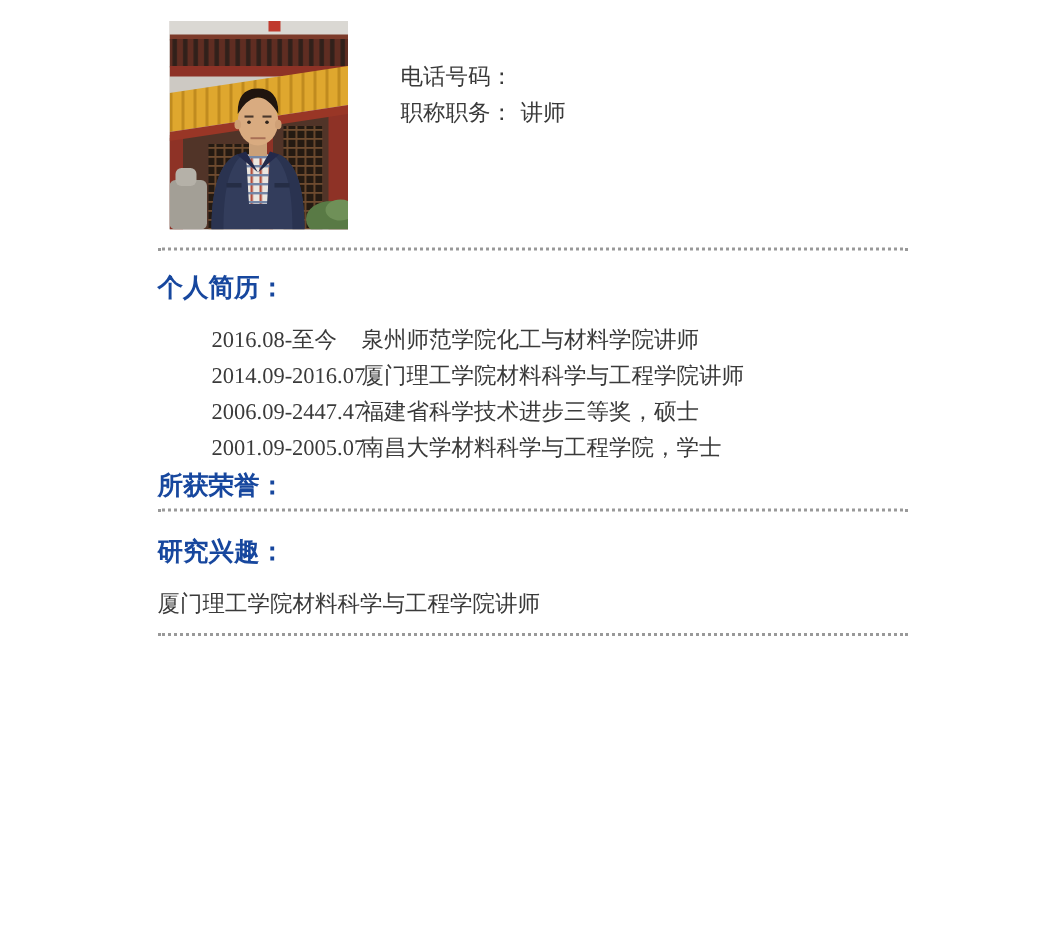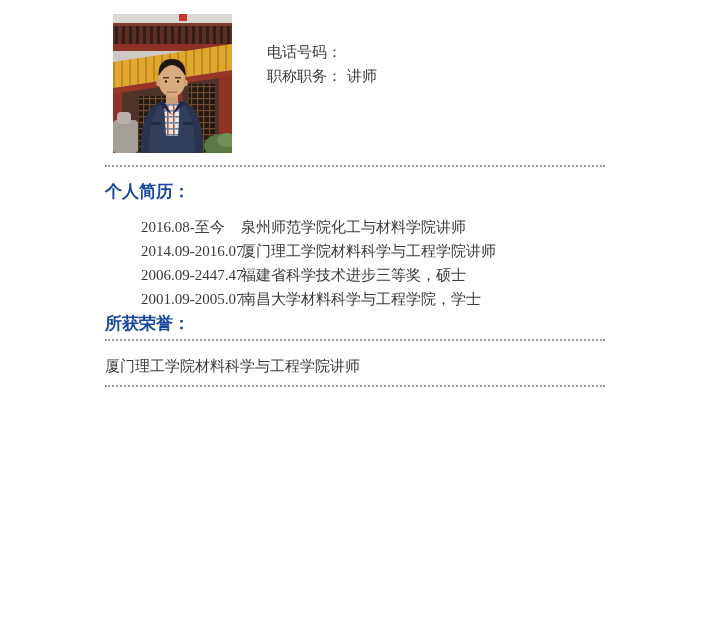--- a/index.html
+++ b/index.html
@@ -193,19 +193,20 @@
       </div>
       <div class="resume-row">
         <span class="period">2001.09-2005.07</span><span class="detail">南昌大学材料科学与工程学院，学士</span>
       </div>
     </div>
 
     <div class="section-title t-honors">所获荣誉：</div>
 
     <div class="divider d2"></div>
 
+    <div class="section-title t-interests">研究兴趣：</div>
     <div class="plain-item">厦门理工学院材料科学与工程学院讲师</div>
 
     <div class="divider d3"></div>
 
 
   </div>
 </div>
 
 </body></html>

